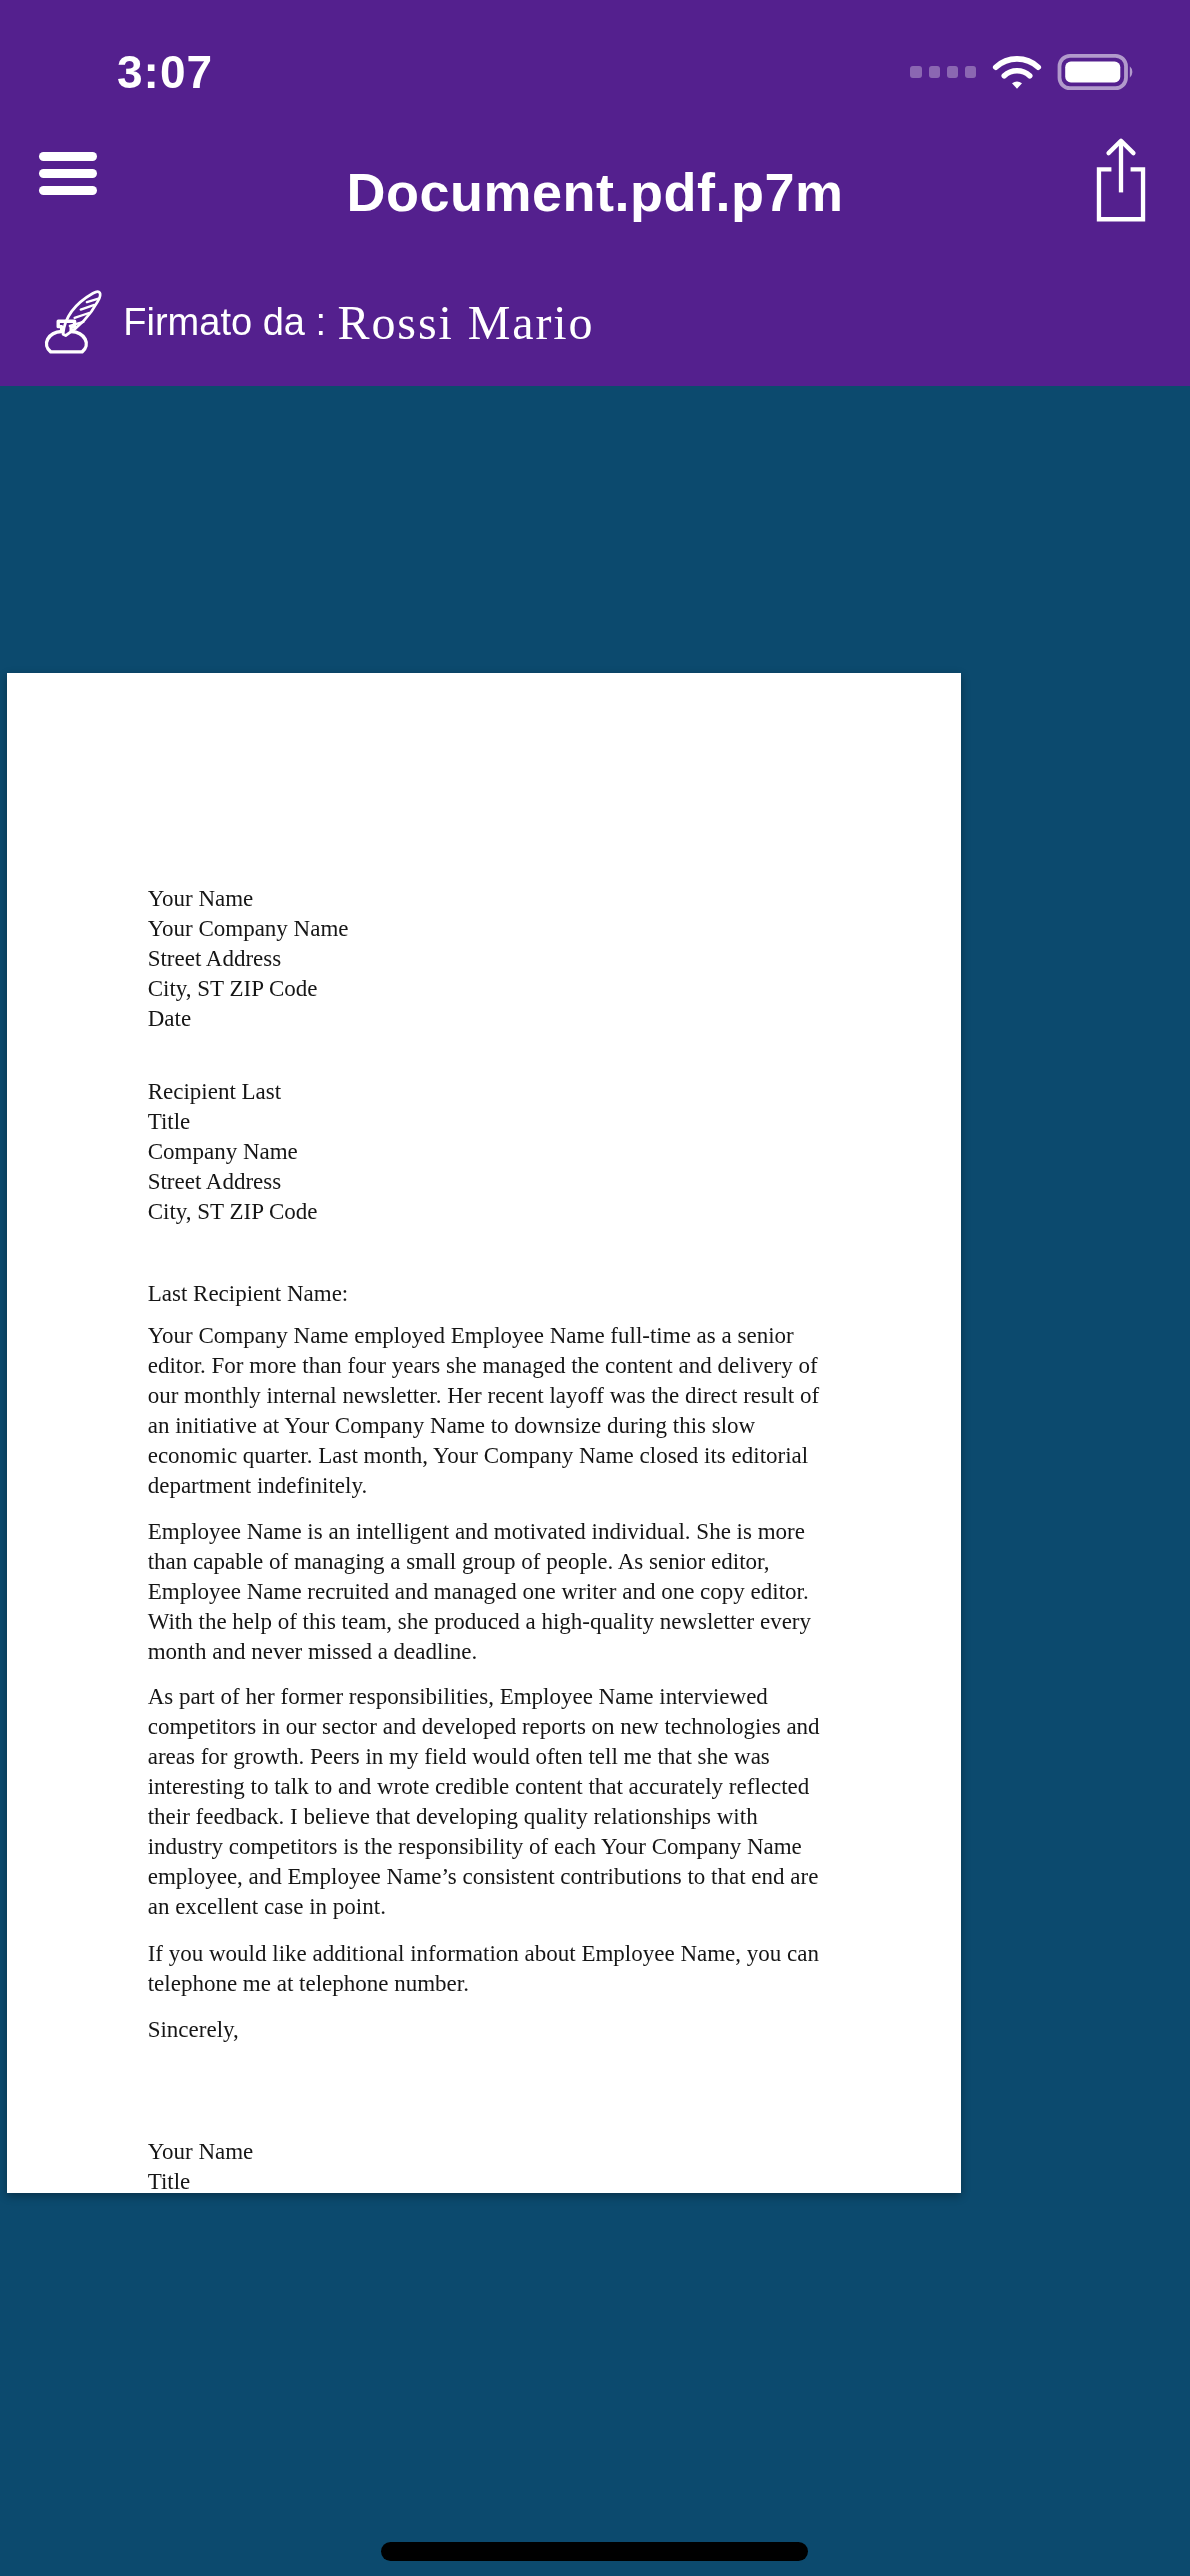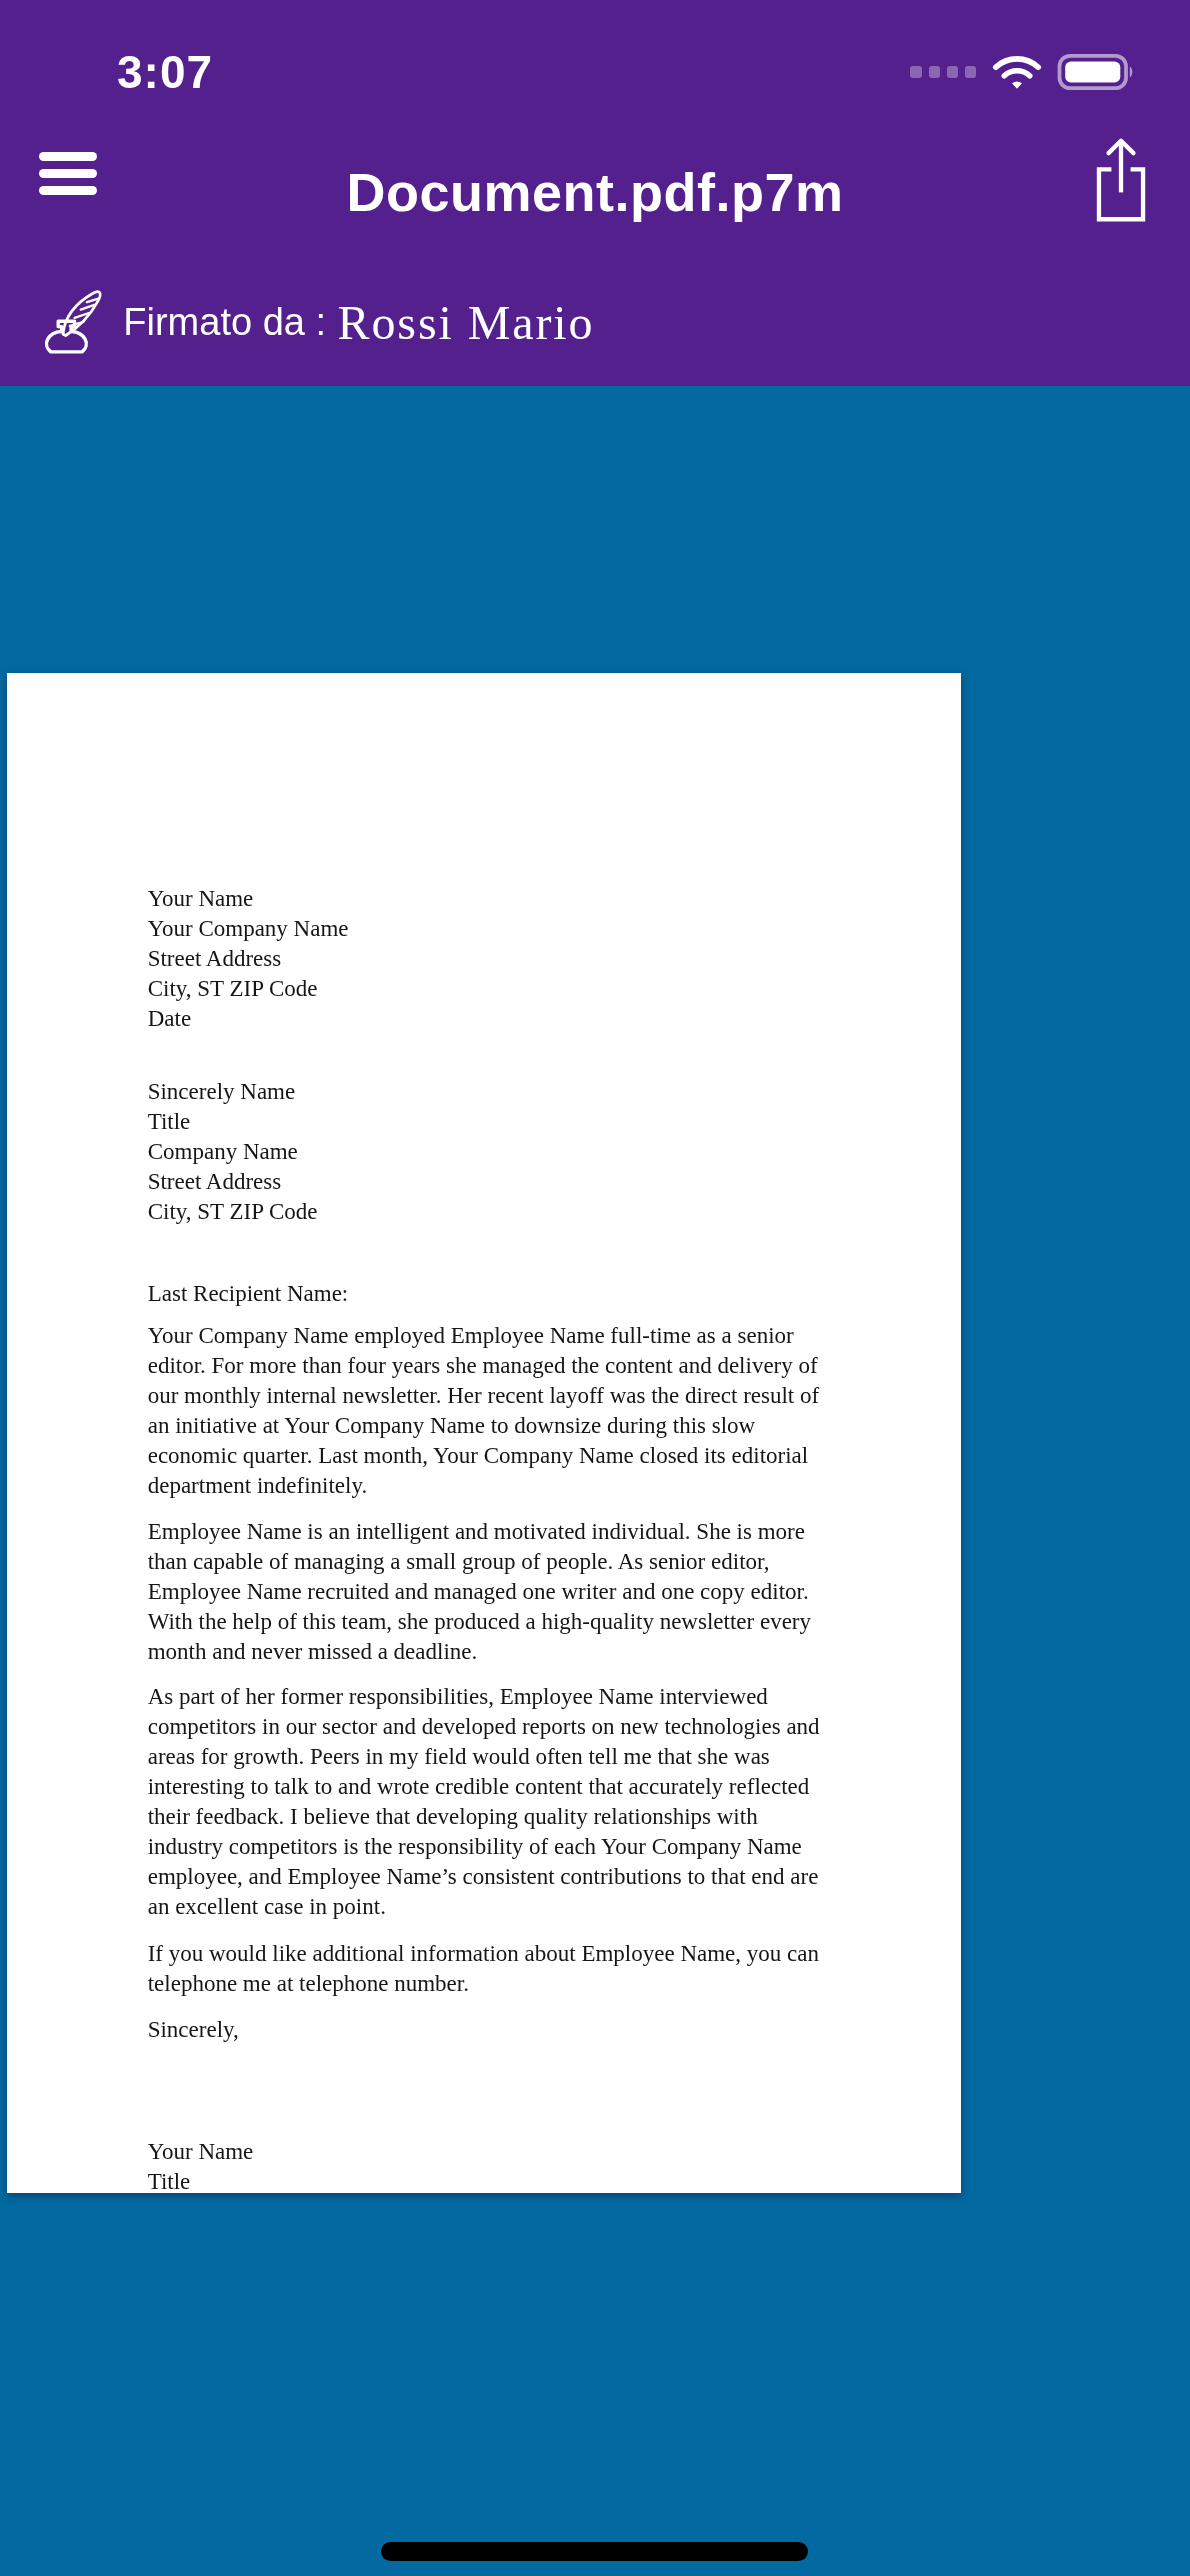--- a/index.html
+++ b/index.html
@@ -1,18 +1,18 @@
 <!DOCTYPE html>
 <html style="--purple: #54208e; --fab: #5b2397;"><head>
 <meta charset="utf-8">
 <style>
   html,body{margin:0;padding:0;background:#888;}
   .phone{
     position:relative;width:1190px;height:2576px;margin:0 auto;
-    background:#0369a1;overflow:hidden;
+    background:#0c4a6e;overflow:hidden;
     font-family:"Liberation Sans",sans-serif;
   }
   
   .top-band{position:absolute;top:0;left:0;width:100%;height:386px;background:var(--purple,#54208e);}
   
   .status-bar{position:absolute;top:0;left:0;width:100%;height:115px;
     display:flex;align-items:center;justify-content:space-between;
     padding:29px 52px 0 117px;box-sizing:border-box;color:#fff;}
   .status-time{font-size:46px;font-weight:700;letter-spacing:1px;}
   .status-icons{display:flex;align-items:center;gap:15.3px;}
@@ -118,21 +118,21 @@
     <div class="page">
       <div class="letter">
         <div>
             <div class="line">Your Name</div>
             <div class="line">Your Company Name</div>
             <div class="line">Street Address</div>
             <div class="line">City, ST ZIP Code</div>
             <div class="line">Date</div>
           </div>
         <div class="mt45">
-            <div class="line">Sincerely Name</div>
+            <div class="line">Recipient Last</div>
             <div class="line">Title</div>
             <div class="line">Company Name</div>
             <div class="line">Street Address</div>
             <div class="line">City, ST ZIP Code</div>
           </div>
         <p class="salutation mt54">Last Recipient Name:</p>
         <div>
             <p class="para mt12">Your Company Name employed Employee Name full-time as a senior editor. For more than four years she managed the content and delivery of our monthly internal newsletter. Her recent layoff was the direct result of an initiative at Your Company Name to downsize during this slow economic quarter. Last month, Your Company Name closed its editorial department indefinitely.</p>
             <p class="para">Employee Name is an intelligent and motivated individual. She is more than capable of managing a small group of people. As senior editor, Employee Name recruited and managed one writer and one copy editor. With the help of this team, she produced a high-quality newsletter every month and never missed a deadline.</p>
             <p class="para mt16">As part of her former responsibilities, Employee Name interviewed competitors in our sector and developed reports on new technologies and areas for growth. Peers in my field would often tell me that she was interesting to talk to and wrote credible content that accurately reflected their feedback. I believe that developing quality relationships with industry competitors is the responsibility of each Your Company Name employee, and Employee Name’s consistent contributions to that end are an excellent case in point.</p>

